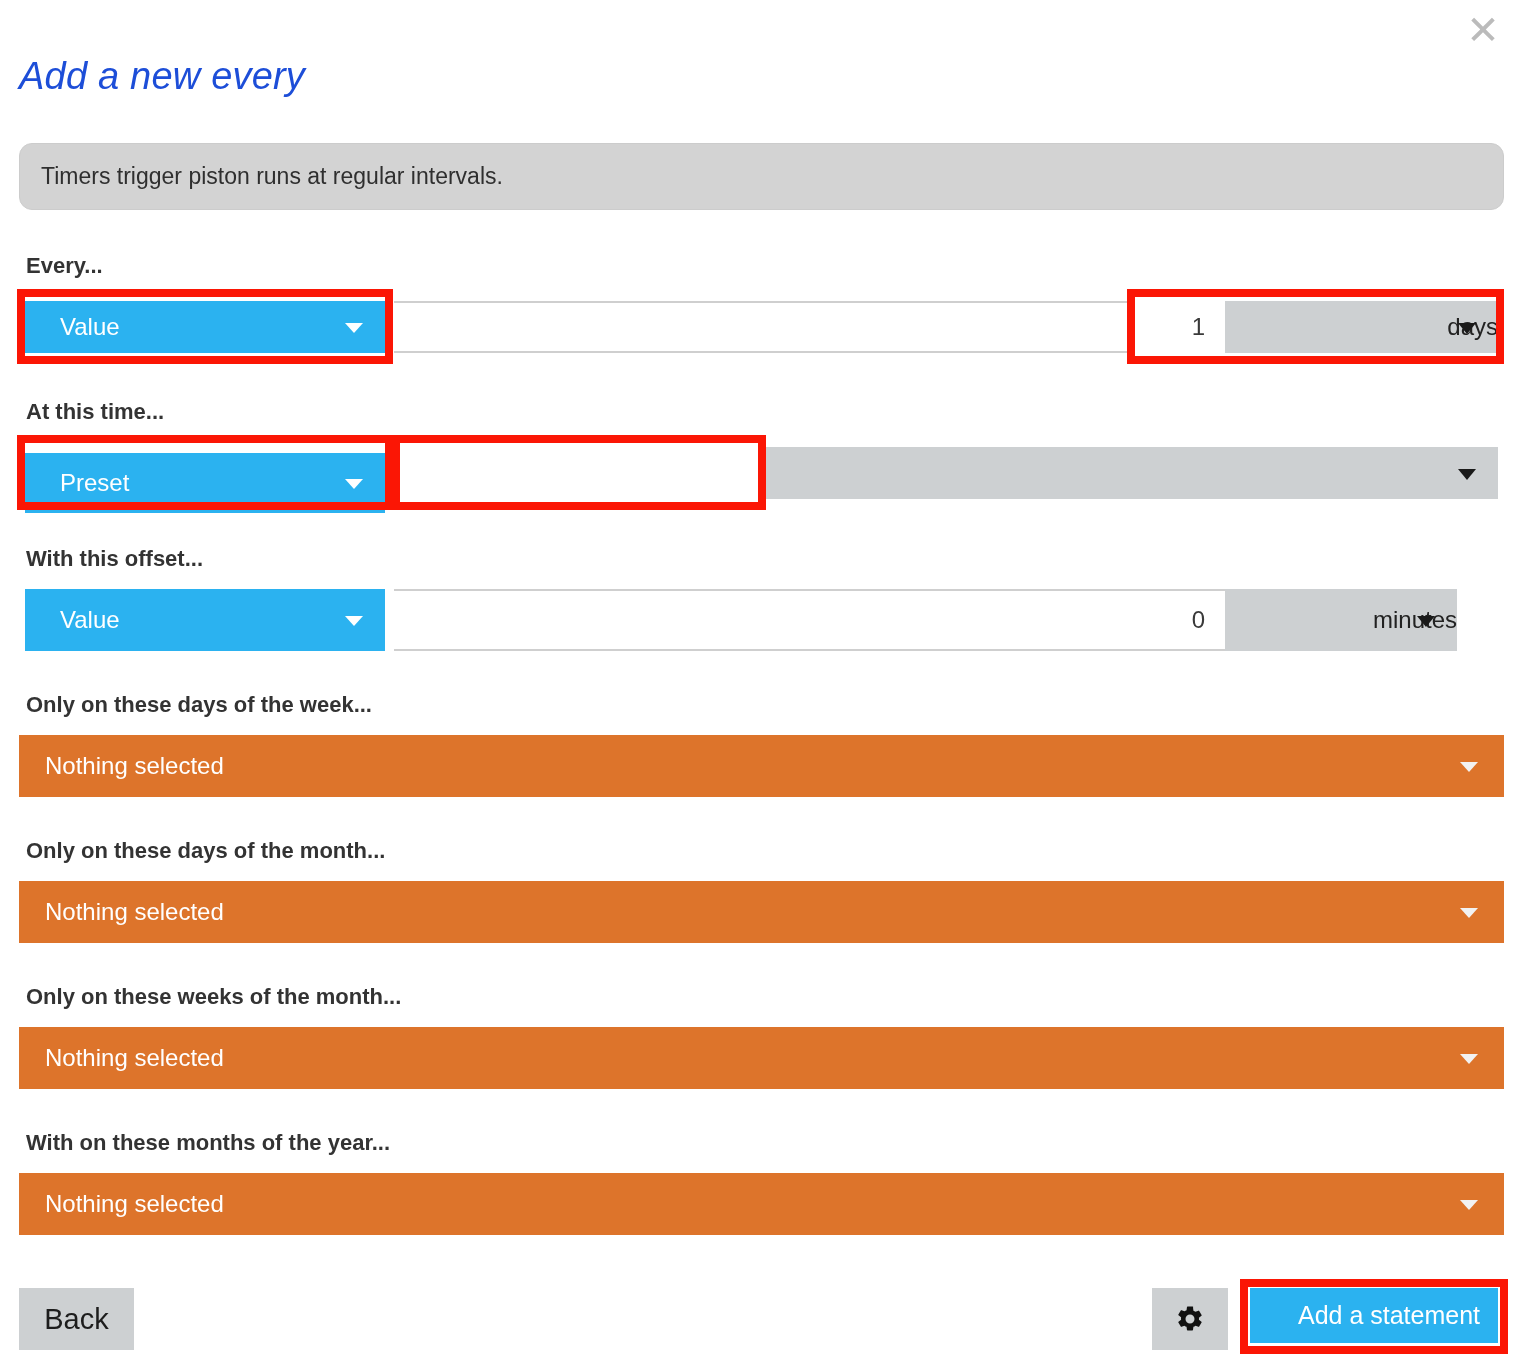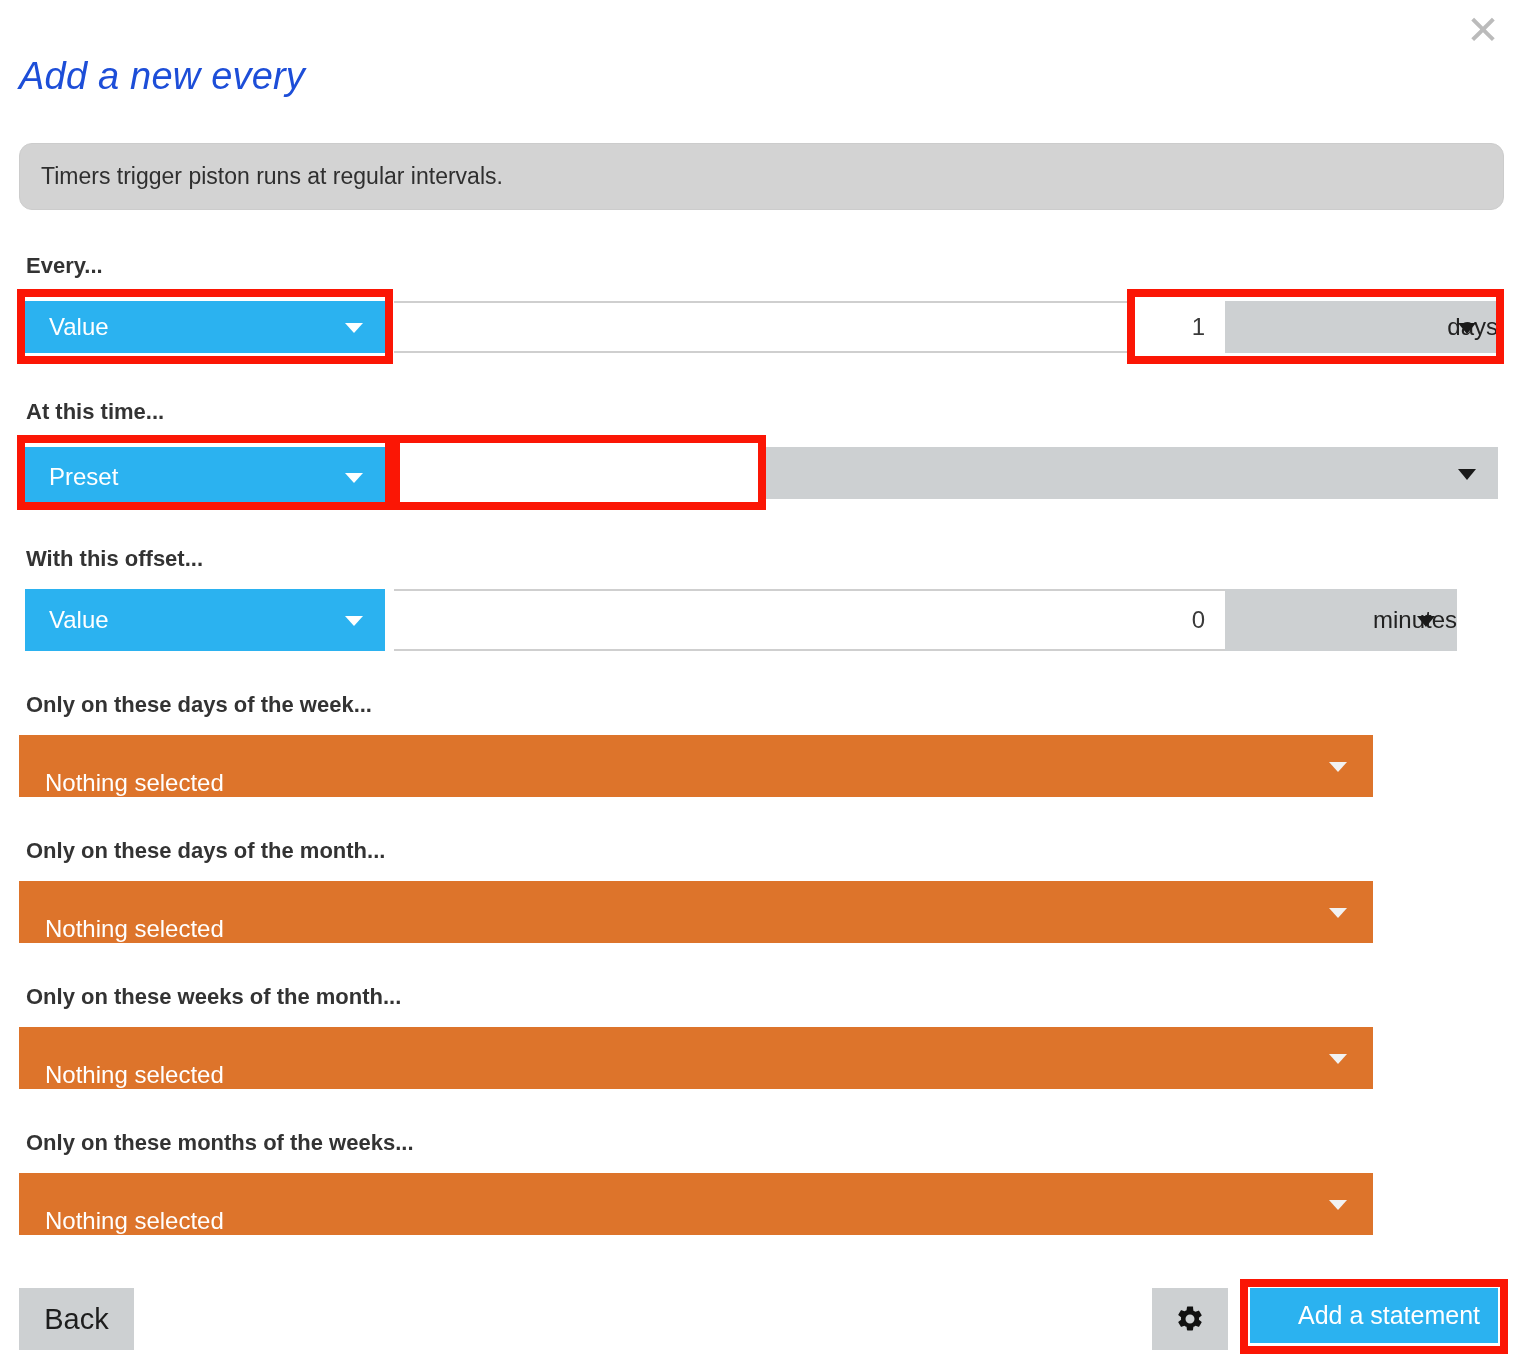--- a/index.html
+++ b/index.html
@@ -89,21 +89,21 @@
   }
 
   
   .blue-sel {
     background: #2bb2f0;
     color: #ffffff;
     font-size: 24px;
     display: flex;
     align-items: center;
     box-sizing: border-box;
-    padding-left: 24px;
+    padding-left: 35px;
     position: relative;
     cursor: pointer;
   }
   .blue-sel .caret {
     position: absolute;
     right: 22px;
     top: 50%;
     margin-top: -4px;
     width: 0; height: 0;
     border-left: 9px solid transparent;
@@ -158,27 +158,27 @@
     padding-right: 20px;
     font-size: 24px;
     color: #3a3a3a;
     cursor: text;
   }
 
   
   .orange-sel {
     position: absolute;
     left: 19px;
-    width: 1354px;
+    width: 1485px;
     height: 62px;
     background: #dd742b;
     color: #ffffff;
     font-size: 24px;
     display: flex;
-    align-items: flex-end;
+    align-items: center;
     box-sizing: border-box;
     padding-left: 26px;
     cursor: pointer;
   }
   .orange-sel .caret {
     position: absolute;
     right: 26px;
     top: 50%;
     margin-top: -4px;
     width: 0; height: 0;
@@ -266,21 +266,21 @@
       <span>days</span>
       <span class="caret"></span>
     </div>
   </div>
 
   <div class="hl" style="left:17px;top:289px;width:376px;height:75px"></div>
   <div class="hl" style="left:1127px;top:289px;width:377px;height:75px"></div>
 
   <div class="sec-label" style="top:399px">At this time...</div>
   <div class="row" style="top:442px">
-    <div class="blue-sel" style="position:absolute;left:6px;top:5px;width:360px;height:60px">
+    <div class="blue-sel" style="position:absolute;left:6px;top:11px;width:360px;height:60px">
       <span>Preset</span>
       <span class="caret"></span>
     </div>
     <div class="grey-sel" style="position:absolute;left:746px;top:5px;width:733px;height:52px">
       <span></span>
       <span class="caret"></span>
     </div>
   </div>
   <div class="hl" style="left:17px;top:435px;width:376px;height:75px"></div>
   <div class="hl" style="left:392px;top:435px;width:374px;height:75px"></div>
@@ -310,21 +310,21 @@
     <span>Nothing selected</span>
     <span class="caret"></span>
   </div>
 
   <div class="sec-label" style="top:984px">Only on these weeks of the month...</div>
   <div class="orange-sel" style="top:1027px">
     <span>Nothing selected</span>
     <span class="caret"></span>
   </div>
 
-  <div class="sec-label" style="top:1130px">Only on these months of the weeks...</div>
+  <div class="sec-label" style="top:1130px">With on these months of the year...</div>
   <div class="orange-sel" style="top:1173px">
     <span>Nothing selected</span>
     <span class="caret"></span>
   </div>
 
   <button class="btn-back">Back</button>
 
   <button class="btn-gear">
     <svg width="30" height="30" viewBox="0 0 24 24">
       <path fill="#111111" d="M19.14 12.94a7.07 7.07 0 0 0 .06-.94 7.07 7.07 0 0 0-.06-.94l2.03-1.58a.49.49 0 0 0 .12-.62l-1.92-3.32a.49.49 0 0 0-.59-.22l-2.39.96a7.03 7.03 0 0 0-1.63-.94l-.36-2.54A.48.48 0 0 0 13.9 2h-3.84a.48.48 0 0 0-.47.4l-.36 2.54c-.59.24-1.13.56-1.63.94l-2.39-.96a.49.49 0 0 0-.59.22L2.7 8.46a.48.48 0 0 0 .12.62l2.03 1.58a7.3 7.3 0 0 0 0 1.88L2.82 14.12a.49.49 0 0 0-.12.62l1.92 3.32c.12.22.38.3.59.22l2.39-.96c.5.38 1.04.7 1.63.94l.36 2.54c.04.23.24.4.47.4h3.84c.23 0 .43-.17.47-.4l.36-2.54c.59-.24 1.13-.56 1.63-.94l2.39.96c.22.08.47 0 .59-.22l1.92-3.32a.49.49 0 0 0-.12-.62l-2.03-1.58zM12 15.6A3.6 3.6 0 1 1 12 8.4a3.6 3.6 0 0 1 0 7.2z"></path>

